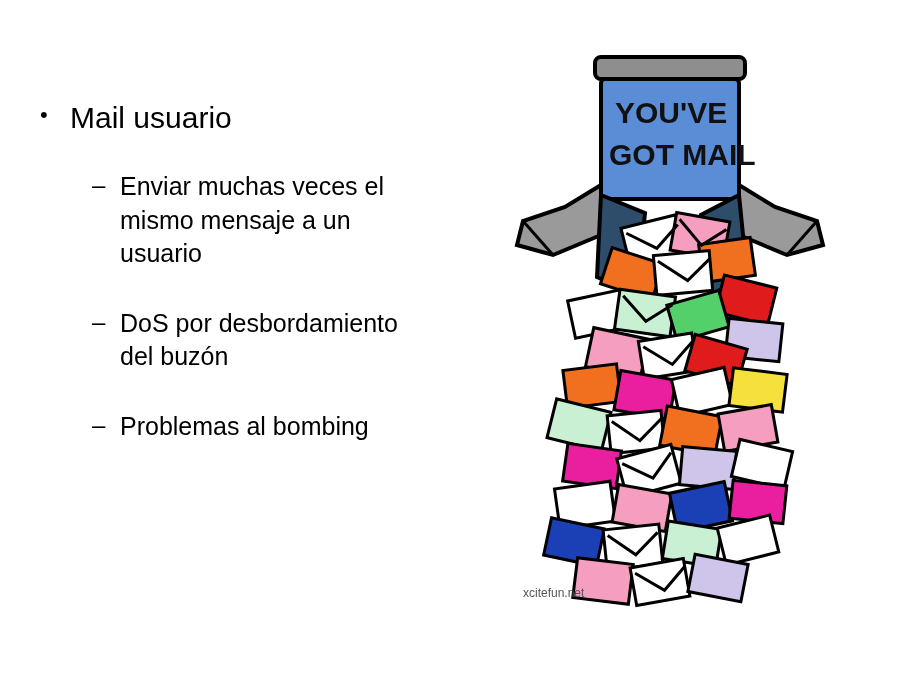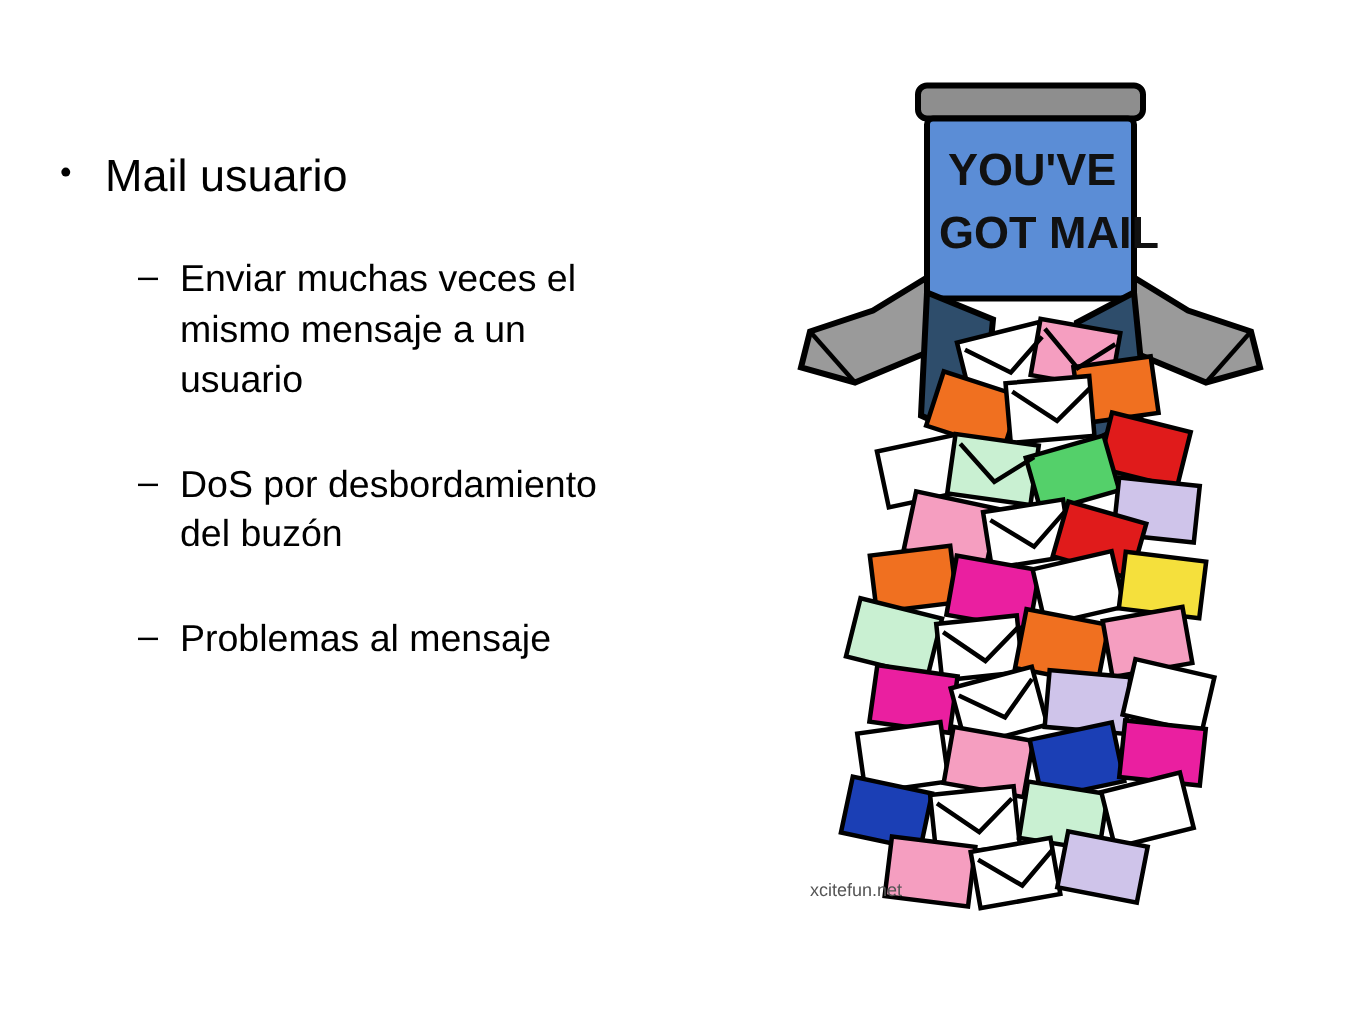--- a/index.html
+++ b/index.html
@@ -56,21 +56,21 @@
     font-size: 24px;
     line-height: 1.28;
   }
   .bullet-l2 .text {
     flex: 1 1 auto;
     max-width: 300px;
   }
   
   .illustration {
     position: absolute;
-    left: 522px;
+    left: 505px;
     top: 45px;
     width: 350px;
     height: 580px;
   }
   .illo-svg { display: block; }
 </style>
 </head>
 <body>
 
 <div class="slide">
@@ -87,21 +87,21 @@
       <span class="text">Enviar muchas veces el mismo mensaje a un usuario</span>
     </div>
 
     <div class="bullet-l2">
       <span class="marker">–</span>
       <span class="text">DoS por desbordamiento del buzón</span>
     </div>
 
     <div class="bullet-l2">
       <span class="marker">–</span>
-      <span class="text">Problemas al mensaje</span>
+      <span class="text">Problemas al bombing</span>
     </div>
 
   </div>
 
   <div class="illustration">
     <svg class="illo-svg" width="350" height="580" viewBox="0 0 350 580" xmlns="http://www.w3.org/2000/svg">
       <g>
 
         <rect x="90" y="12" width="150" height="22" rx="6" fill="#8e8e8e" stroke="#000" stroke-width="4"></rect>
 

